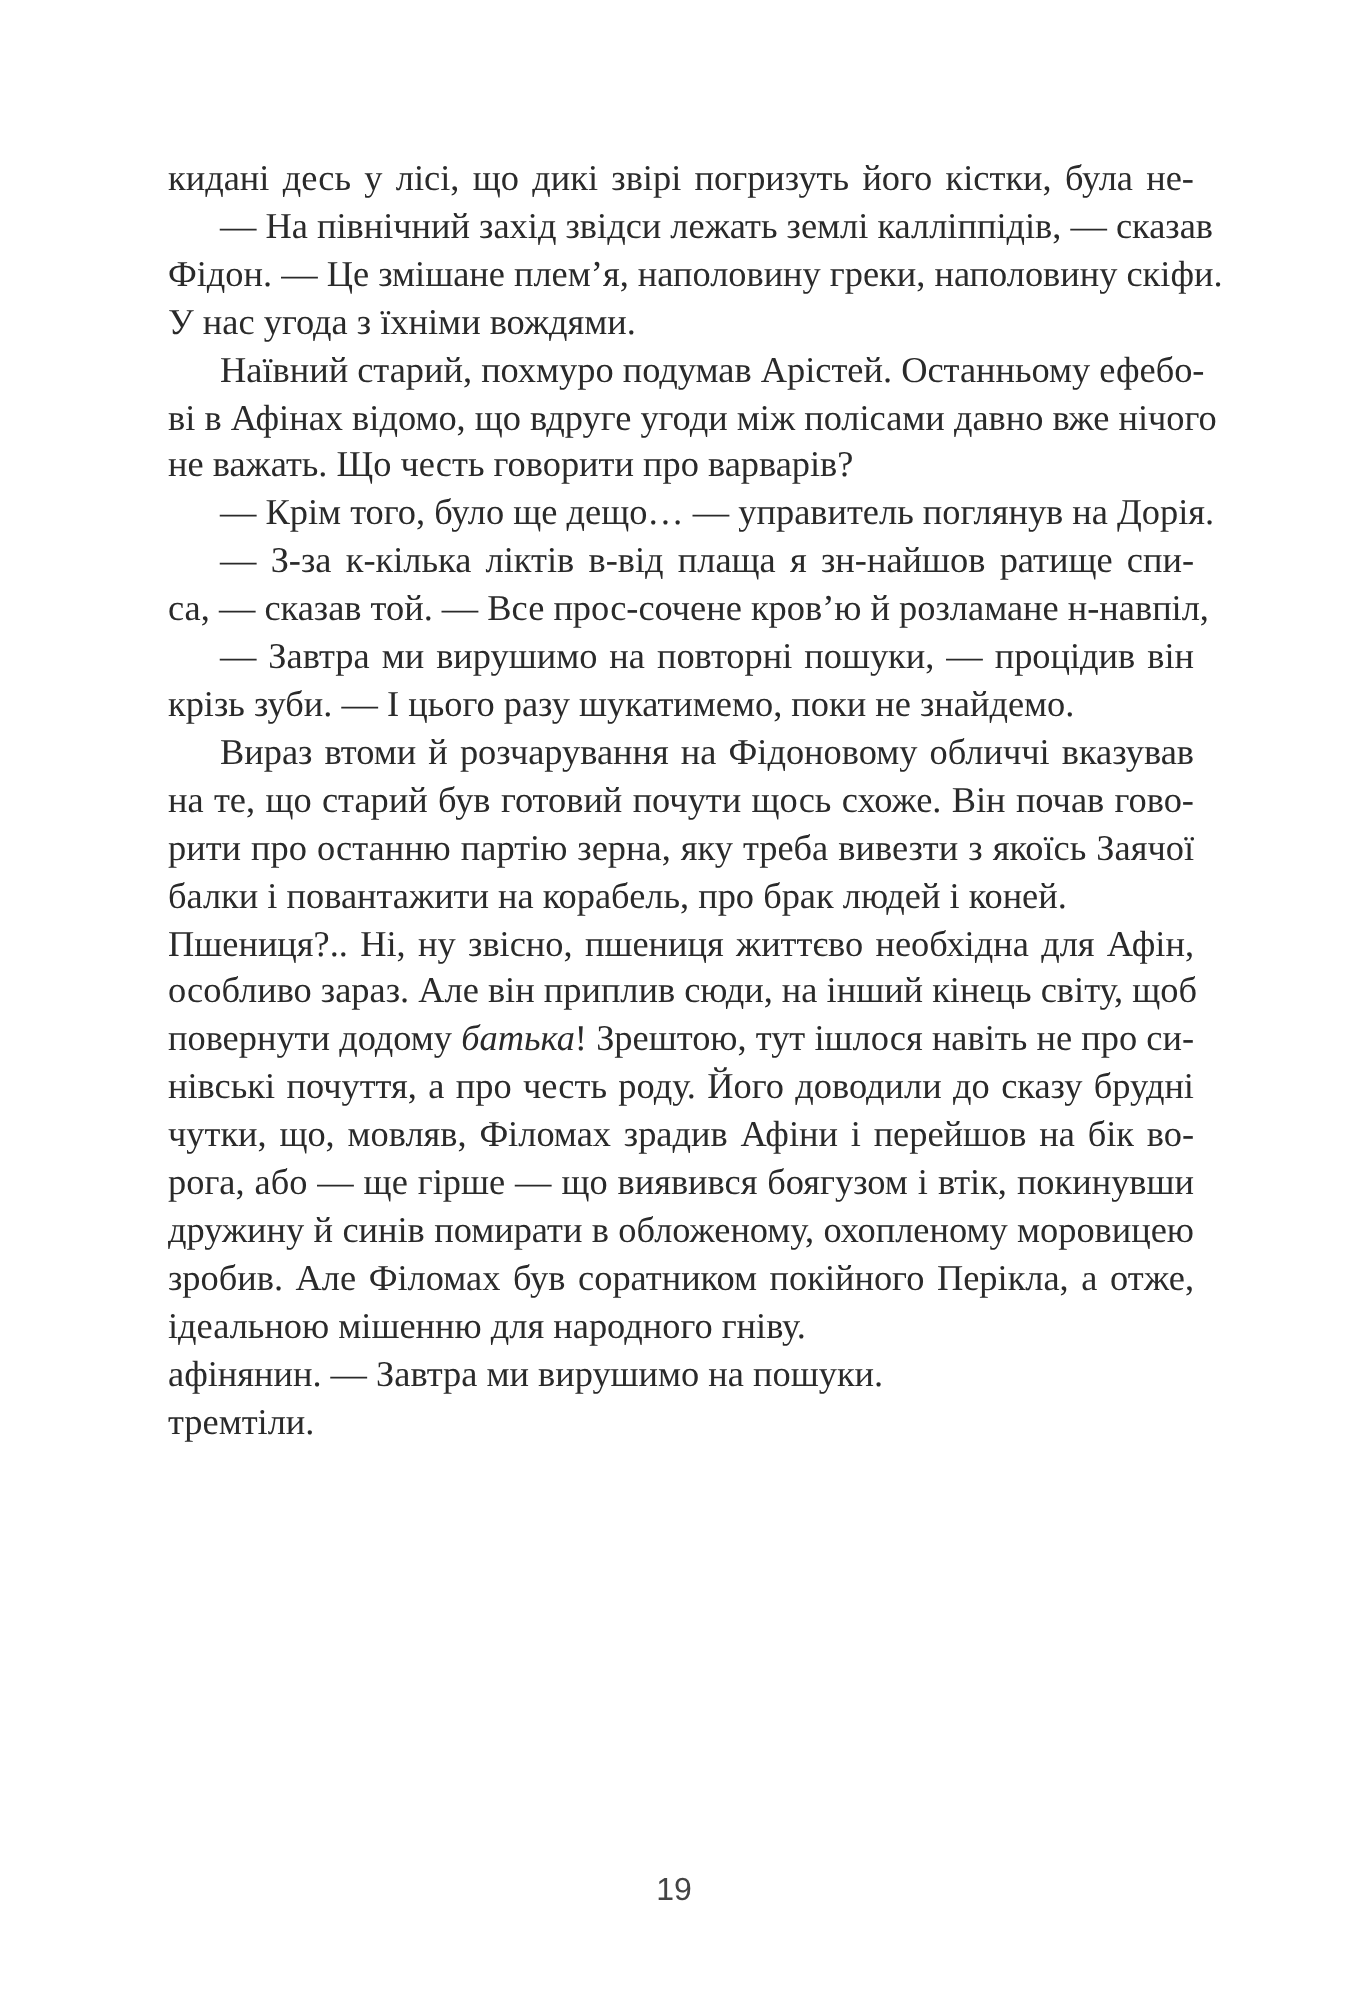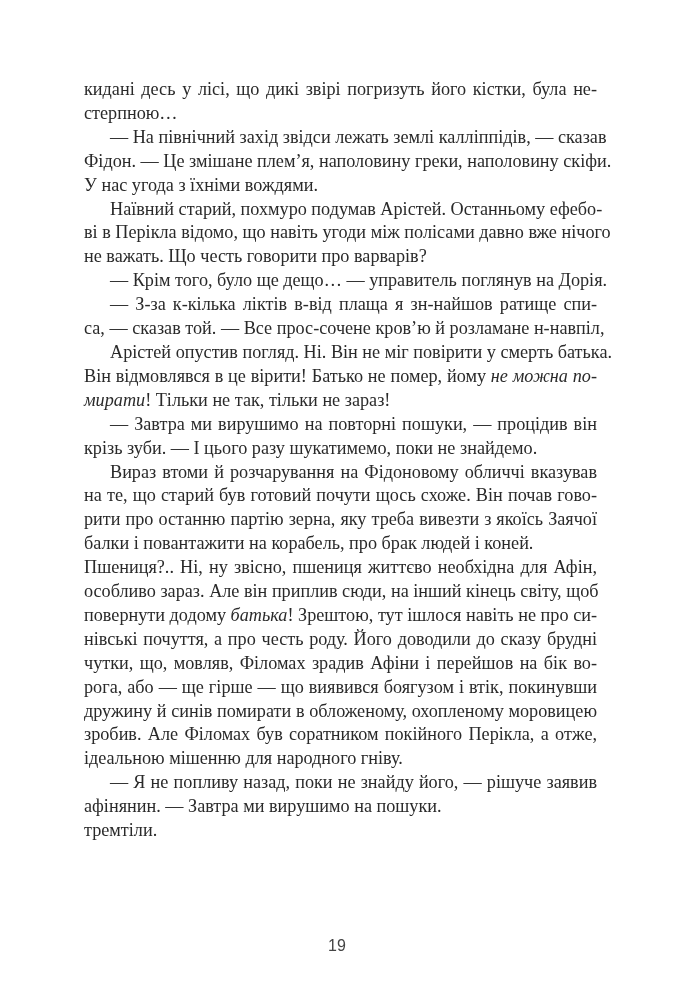--- a/index.html
+++ b/index.html
@@ -24,43 +24,37 @@
     position: absolute; left: 0; width: 674px; top: 937px; text-align: center;
     font-family: "Liberation Sans", "DejaVu Sans", sans-serif; font-size: 16px; color: #444;
   }
 </style>
 </head>
 <body>
 
 <div class="page-text" id="page-text">
     <div class="para">
       <span class="line">кидані десь у лісі, що дикі звірі погризуть його кістки, була не-</span>
-      <span class="line last">стерпною…</span>
     </div>
     <div class="para">
       <span class="line first">— На північний захід звідси лежать землі калліппідів, — сказав</span>
       <span class="line">Фідон. — Це змішане плем’я, наполовину греки, наполовину скіфи.</span>
       <span class="line last">У нас угода з їхніми вождями.</span>
     </div>
     <div class="para">
       <span class="line first">Наївний старий, похмуро подумав Арістей. Останньому ефебо-</span>
-      <span class="line">ві в Перікла відомо, що навіть угоди між полісами давно вже нічого</span>
+      <span class="line">ві в Афінах відомо, що вдруге угоди між полісами давно вже нічого</span>
       <span class="line last">не важать. Що честь говорити про варварів?</span>
     </div>
     <div class="para">
       <span class="line first last">— Крім того, було ще дещо… — управитель поглянув на Дорія.</span>
     </div>
     <div class="para">
       <span class="line first">— З-за к-кілька ліктів в-від плаща я зн-найшов ратище спи-</span>
       <span class="line">са, — сказав той. — Все прос-сочене кров’ю й розламане н-навпіл,</span>
-    </div>
-    <div class="para">
-      <span class="line first">Арістей опустив погляд. Ні. Він не міг повірити у смерть батька.</span>
-      <span class="line">Він відмовлявся в це вірити! Батько не помер, йому <em>не можна по-</em></span>
-      <span class="line last"><em>мирати</em>! Тільки не так, тільки не зараз!</span>
     </div>
     <div class="para">
       <span class="line first">— Завтра ми вирушимо на повторні пошуки, — процідив він</span>
       <span class="line last">крізь зуби. — І цього разу шукатимемо, поки не знайдемо.</span>
     </div>
     <div class="para">
       <span class="line first">Вираз втоми й розчарування на Фідоновому обличчі вказував</span>
       <span class="line">на те, що старий був готовий почути щось схоже. Він почав гово-</span>
       <span class="line">рити про останню партію зерна, яку треба вивезти з якоїсь Заячої</span>
       <span class="line last">балки і повантажити на корабель, про брак людей і коней.</span>
@@ -70,21 +64,20 @@
       <span class="line">особливо зараз. Але він приплив сюди, на інший кінець світу, щоб</span>
       <span class="line">повернути додому <em>батька</em>! Зрештою, тут ішлося навіть не про си-</span>
       <span class="line">нівські почуття, а про честь роду. Його доводили до сказу брудні</span>
       <span class="line">чутки, що, мовляв, Філомах зрадив Афіни і перейшов на бік во-</span>
       <span class="line">рога, або — ще гірше — що виявився боягузом і втік, покинувши</span>
       <span class="line">дружину й синів  помирати в обложеному, охопленому моровицею</span>
       <span class="line">зробив. Але Філомах був соратником покійного Перікла, а отже,</span>
       <span class="line last">ідеальною мішенню для народного гніву.</span>
     </div>
     <div class="para">
-      <span class="line first">— Я не попливу назад, поки не знайду його, — рішуче заявив</span>
       <span class="line last">афінянин. — Завтра ми вирушимо на пошуки.</span>
     </div>
     <div class="para">
       <span class="line last">тремтіли.</span>
     </div>
   </div>
 
 <div class="page-number">19</div>
 
 </body></html>

